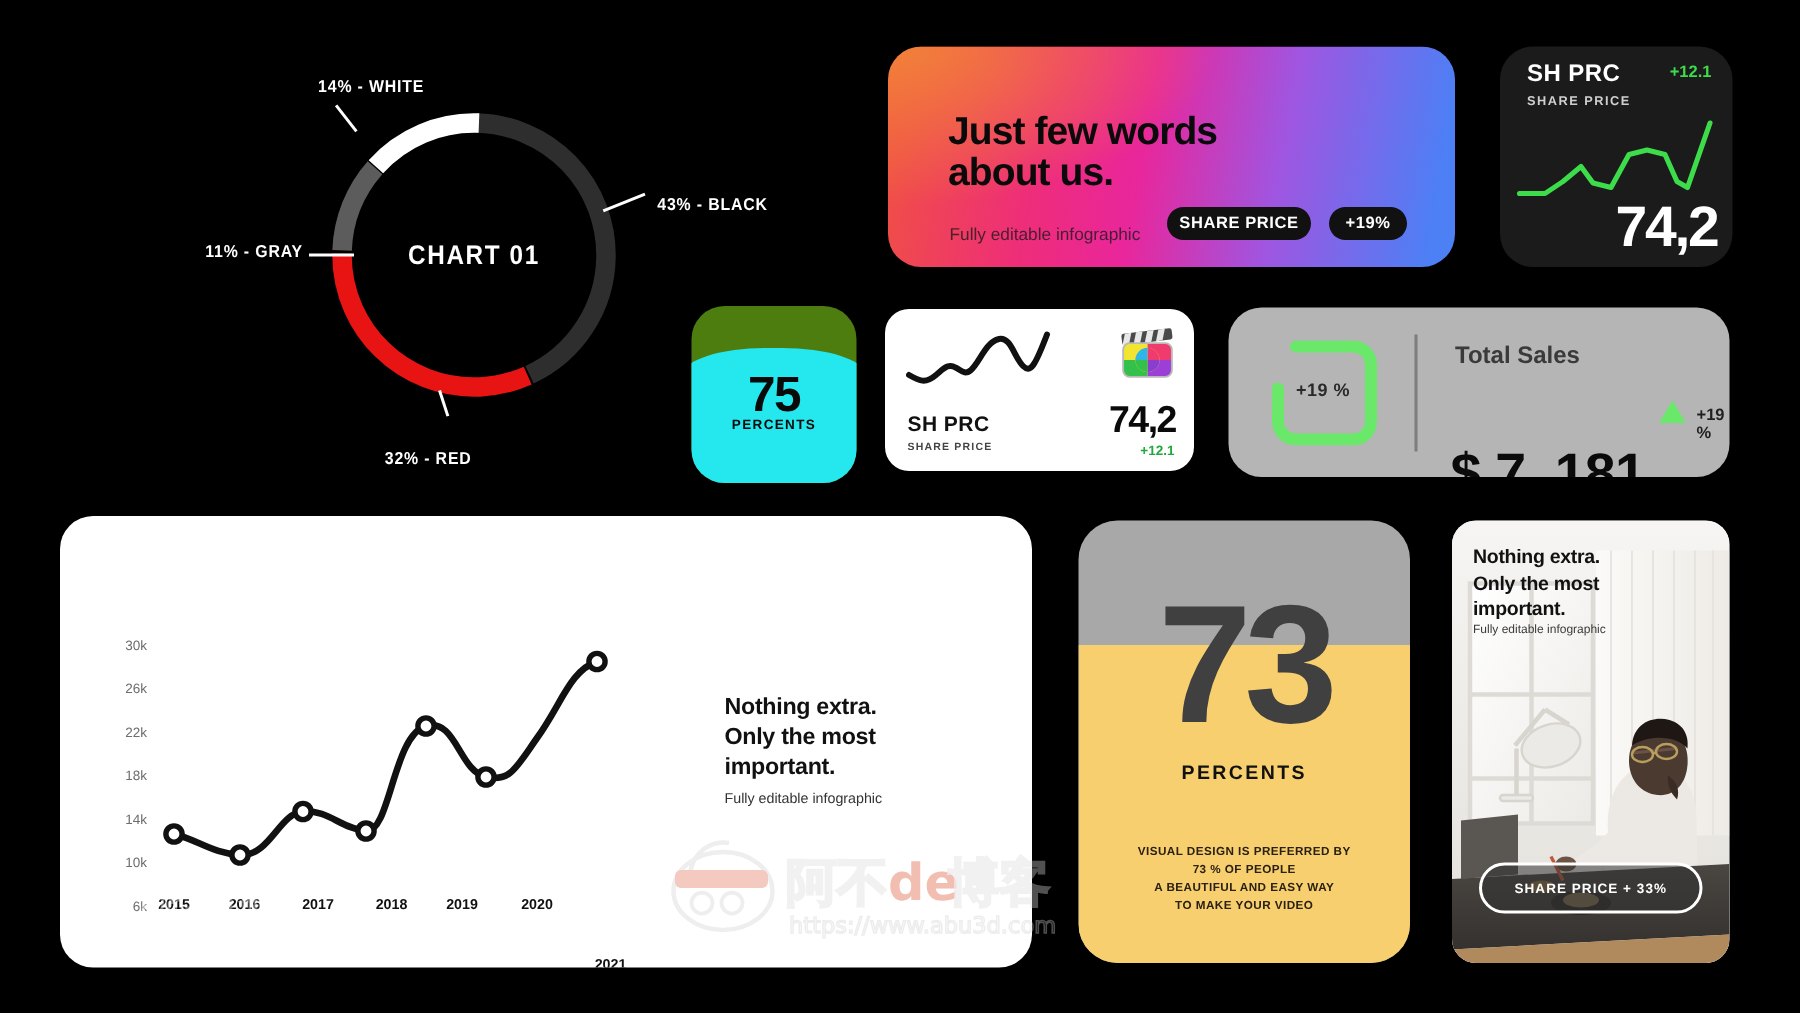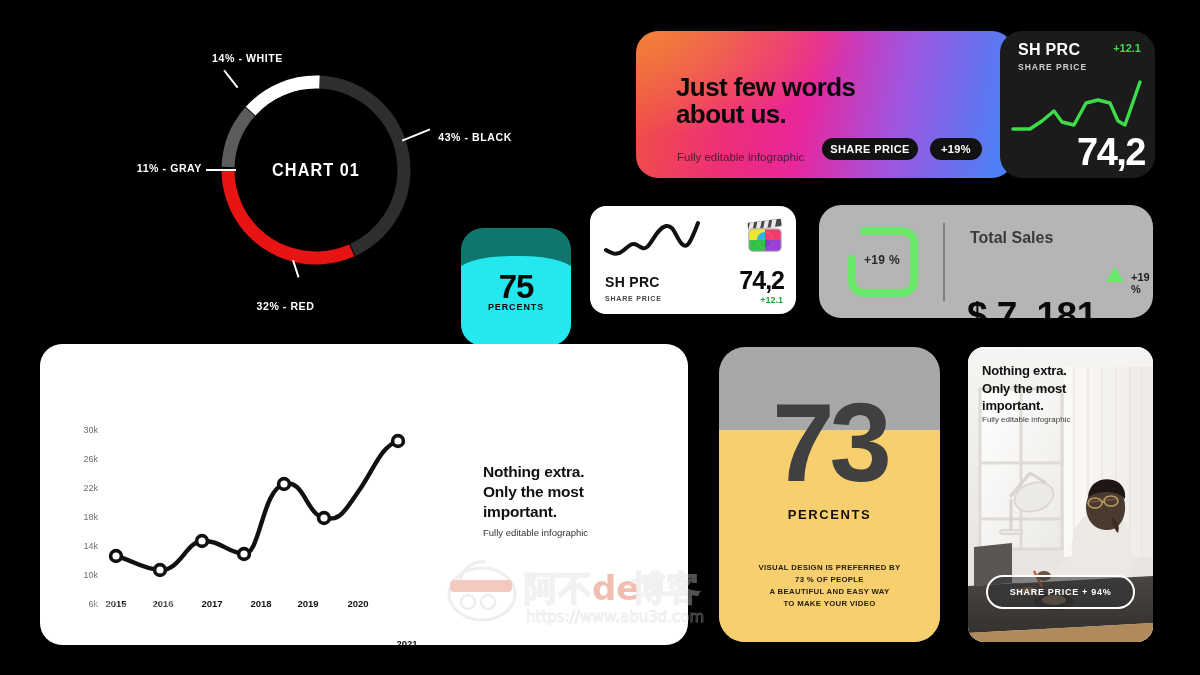--- a/index.html
+++ b/index.html
@@ -23,21 +23,20 @@
   .lbl { position: absolute; color: #fff; font-size: 11.5px; font-weight: 700; letter-spacing: 0.6px; white-space: nowrap; transform: scaleX(0.92); }
   .leader { position: absolute; background: #fff; }
 
   
   #gradient-card {
     position: absolute; left: 592px; top: 31px; width: 378px; height: 147px;
     border-radius: 22px; overflow: hidden;
     background:
       radial-gradient(120% 150% at 0% 0%, #f2813a 0%, rgba(242,129,58,0) 48%),
       linear-gradient(100deg, #f0533f 0%, #ee2d7a 28%, #e9269b 45%, #a055e0 68%, #4d7ff5 95%);
-    margin-left: 44px;
   }
   #gradient-card .gc-title {
     position: absolute; left: 40px; top: 43px; color: #0a0a0a; font-weight: 800;
     font-size: 26px; line-height: 27px; letter-spacing: -0.6px; white-space: pre-line;
   }
   #gradient-card .gc-sub { position: absolute; left: 41px; top: 120px; color: #1a1a1a; font-size: 11.5px; opacity: .78;}
   .pill {
     position: absolute; background: #111; color: #fff; border-radius: 999px;
     font-weight: 800; display: flex; align-items: center; justify-content: center;
     letter-spacing: .4px;
@@ -52,21 +51,21 @@
   }
   #shprc-dark .sd-t { position: absolute; left: 18px; top: 10px; color: #fff; font-size: 16px; font-weight: 600; letter-spacing: .3px;}
   #shprc-dark .sd-s { position: absolute; left: 18px; top: 31px; color: #cfcfcf; font-size: 8.5px; font-weight: 700; letter-spacing: 1px;}
   #shprc-dark .sd-d { position: absolute; right: 14px; top: 11px; color: #3ddc4b; font-size: 11px; font-weight: 800;}
   #shprc-dark .sd-v { position: absolute; right: 10px; bottom: 4px; color: #fff; font-size: 38px; font-weight: 800; letter-spacing: -1.5px;}
   #shprc-dark svg { position: absolute; left: 10px; top: 44px; }
 
   
   #cyan-card {
     position: absolute; left: 461px; top: 204px; width: 110px; height: 118px;
-    border-radius: 22px; overflow: hidden; background: #0f766e; margin-top: 24px;
+    border-radius: 22px; overflow: hidden; background: #4d7c0f;
   }
   #cyan-card .fill {
     position: absolute; left: -6px; right: -6px; bottom: -6px; height: 96px;
     background: #25e7ee; border-radius: 46% 46% 0 0 / 18px 18px 0 0;
   }
   #cyan-card .num { position: absolute; left: 0; right: 0; top: 40px; text-align: center; font-size: 33px; font-weight: 900; color: #0a0a0a; letter-spacing: -1px;}
   #cyan-card .cap { position: absolute; left: 0; right: 0; top: 74px; text-align: center; font-size: 9px; font-weight: 800; color: #0a0a0a; letter-spacing: .9px;}
 
   
   #shprc-white {
@@ -366,21 +365,21 @@
 
         <line x1="66" y1="224" x2="74" y2="240" stroke="#c0593a" stroke-width="2.2"></line>
 
         <path d="M0,286 L185,276 L185,295 L0,295 Z" fill="#b08a5c"></path>
       </svg>
     </div>
     <div class="pc-title">Nothing extra.
 Only the most
 important.</div>
     <div class="pc-sub">Fully editable infographic</div>
-    <div class="pc-btn">SHARE PRICE + 94%</div>
+    <div class="pc-btn">SHARE PRICE + 33%</div>
   </div>
 
   <div class="wm" id="wm-huya">
     <svg width="150" height="56" viewBox="0 0 150 56">
       <g fill="none" stroke="#ffffff" stroke-width="2.2" opacity=".85">
         <path d="M8,22 C8,12 16,6 26,6 C36,6 44,12 44,22 C44,34 36,42 26,42 C16,42 8,34 8,22 Z"></path>
         <path d="M12,40 C10,46 14,50 20,48"></path>
           <path d="M40,40 C42,46 38,50 32,48"></path>
       </g>
       <polygon points="22,16 34,23 22,30" fill="#ffffff" opacity=".85"></polygon>

